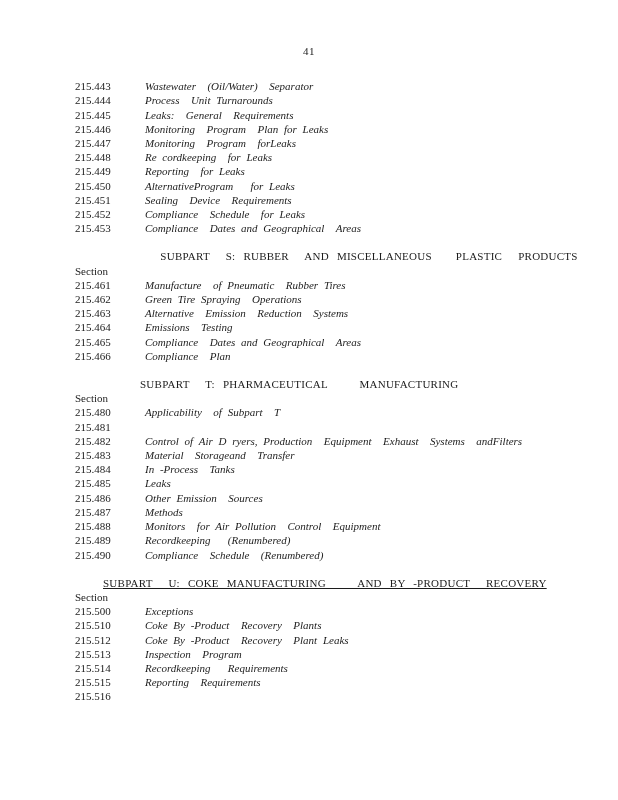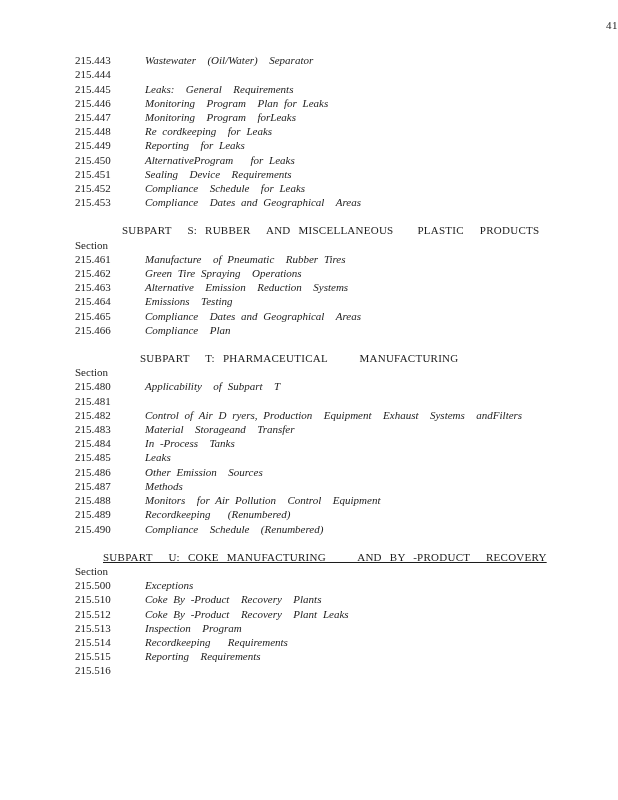--- a/index.html
+++ b/index.html
@@ -12,22 +12,22 @@
     width: 618px;
     height: 800px;
     background: #ffffff;
     color: #1c1c1c;
     font-family: "Liberation Serif", "DejaVu Serif", serif;
     font-size: 11px;
     line-height: 14.2px;
     overflow: hidden;
   }
   .page-number {
-    padding-top: 18px;
-    text-align: right;
+    padding-top: 44px;
+    text-align: center;
     letter-spacing: 0.5px;
   }
   .content {
     margin-top: 21px;
     margin-left: 75px;
     margin-right: 30px;
   }
   .row {
     display: flex;
     align-items: center;
@@ -42,21 +42,21 @@
     white-space: pre-wrap;
     word-spacing: 3px;
     font-style: italic;
   }
   .heading {
     margin-top: 14px;
     white-space: pre-wrap;
     word-spacing: 5px;
     letter-spacing: 0.25px;
   }
-  .heading.h-s { margin-left: 47px; }
+  .heading.h-s { margin-left: 75px; text-align: center; }
   .heading.h-t { margin-left: 65px; }
   .heading.h-u { margin-left: 28px; text-decoration: underline; }
   .section-label {
     word-spacing: 1px;
   }
 </style>
 </head>
 <body>
 
 <div class="page">
@@ -65,20 +65,21 @@
 
   <div class="content">
 
     <div class="rows">
         <div class="row">
           <span class="num">215.443</span>
           <span class="desc">Wastewater  (Oil/Water)  Separator</span>
         </div>
         <div class="row">
           <span class="num">215.444</span>
+          <span class="desc">Process  Unit Turnarounds</span>
         </div>
         <div class="row">
           <span class="num">215.445</span>
           <span class="desc">Leaks:  General  Requirements</span>
         </div>
         <div class="row">
           <span class="num">215.446</span>
           <span class="desc">Monitoring  Program  Plan for Leaks</span>
         </div>
         <div class="row">

